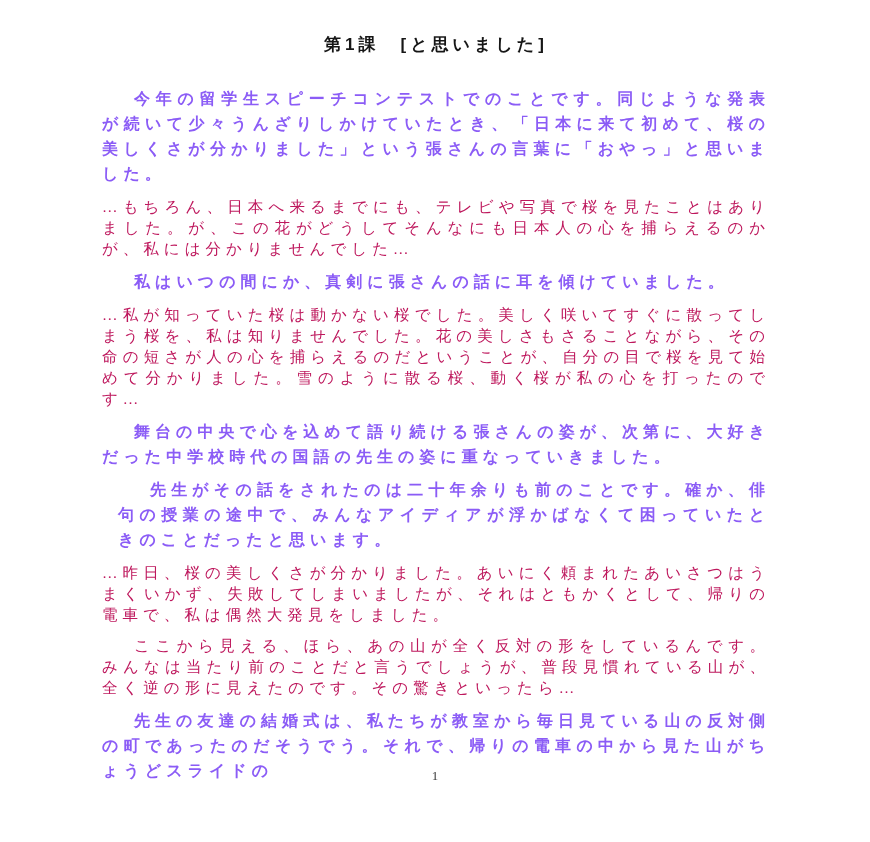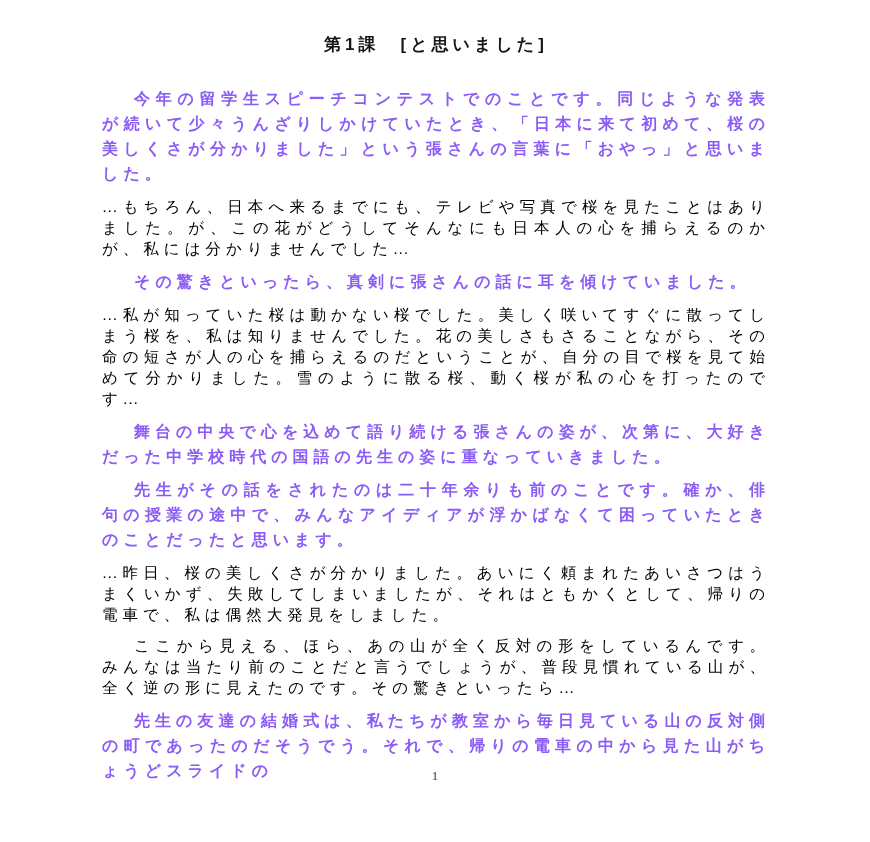--- a/index.html
+++ b/index.html
@@ -42,25 +42,25 @@
     line-height: 25px;
     letter-spacing: 5px;
     color: #8b5cf6;
   }
   p.light {
     font-family: "Liberation Serif", serif;
     font-weight: normal;
     font-size: 15.5px;
     line-height: 21px;
     letter-spacing: 5px;
-    color: #000000;
+    color: #be185d;
   }
   p.ind { text-indent: 32px; }
   p.no-gap-below { margin-bottom: 8px; }
-  p.no-gap-above { margin-top: 0; }
+  p.no-gap-above { margin-top: 0; margin-left: 16px; }
   .page-number {
     position: absolute;
     top: 768px;
     left: 0;
     width: 100%;
     text-align: center;
     font-family: "Liberation Serif", serif;
     font-size: 13px;
     color: #3c3c3c;
     letter-spacing: 0;
@@ -70,21 +70,21 @@
 <body>
 
 <div class="page">
   <div class="text-block">
     <h1 class="doc-title">第1課　[と思いました]</h1>
 
     <p class="bold ind">今年の留学生スピーチコンテストでのことです。同じような発表が続いて少々うんざりしかけていたとき、「日本に来て初めて、桜の美しくさが分かりました」という張さんの言葉に「おやっ」と思いました。</p>
 
     <p class="light">…もちろん、日本へ来るまでにも、テレビや写真で桜を見たことはありました。が、この花がどうしてそんなにも日本人の心を捕らえるのかが、私には分かりませんでした…</p>
 
-    <p class="bold ind">その驚きといったら、真剣に張さんの話に耳を傾けていました。</p>
+    <p class="bold ind">私はいつの間にか、真剣に張さんの話に耳を傾けていました。</p>
 
     <p class="light">…私が知っていた桜は動かない桜でした。美しく咲いてすぐに散ってしまう桜を、私は知りませんでした。花の美しさもさることながら、その命の短さが人の心を捕らえるのだということが、自分の目で桜を見て始めて分かりました。雪のように散る桜、動く桜が私の心を打ったのです…</p>
 
     <p class="bold ind no-gap-below">舞台の中央で心を込めて語り続ける張さんの姿が、次第に、大好きだった中学校時代の国語の先生の姿に重なっていきました。</p>
 
     <p class="bold ind no-gap-above">先生がその話をされたのは二十年余りも前のことです。確か、俳句の授業の途中で、みんなアイディアが浮かばなくて困っていたときのことだったと思います。</p>
 
     <p class="light">…昨日、桜の美しくさが分かりました。あいにく頼まれたあいさつはうまくいかず、失敗してしまいましたが、それはともかくとして、帰りの電車で、私は偶然大発見をしました。</p>
 
 

